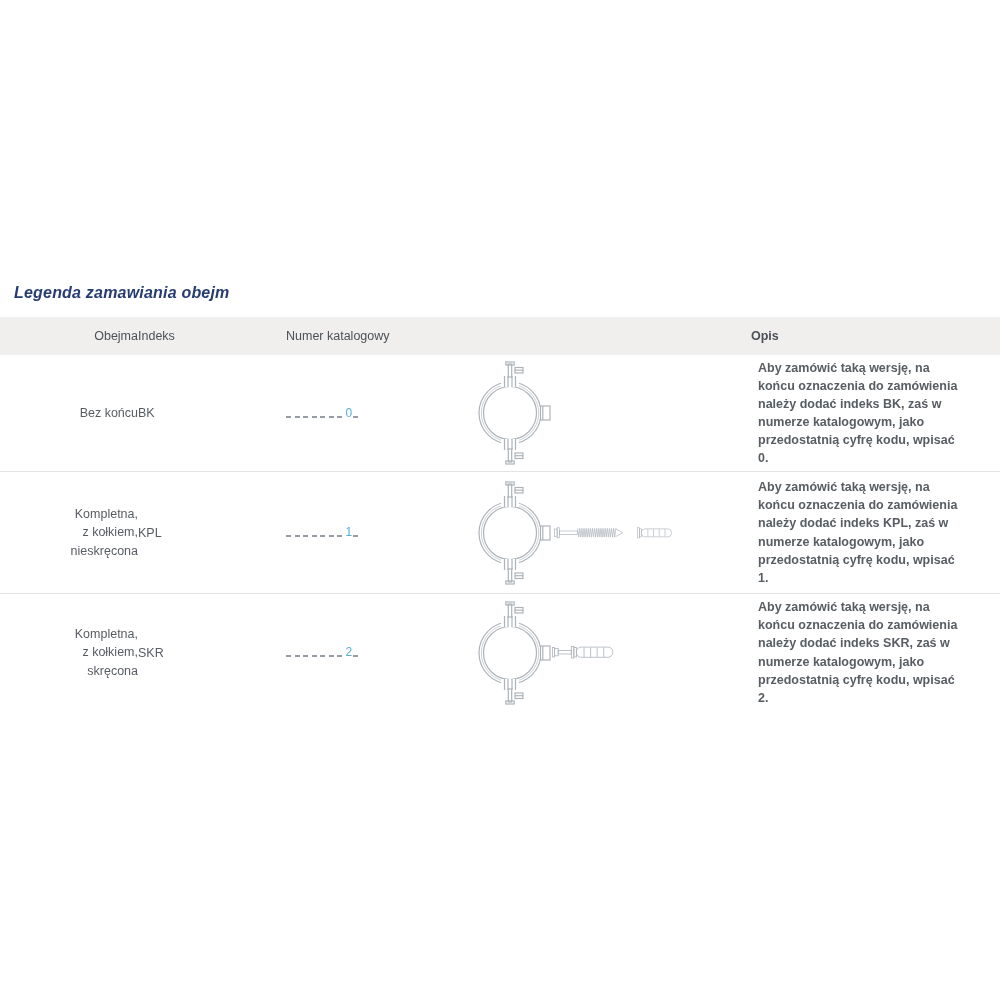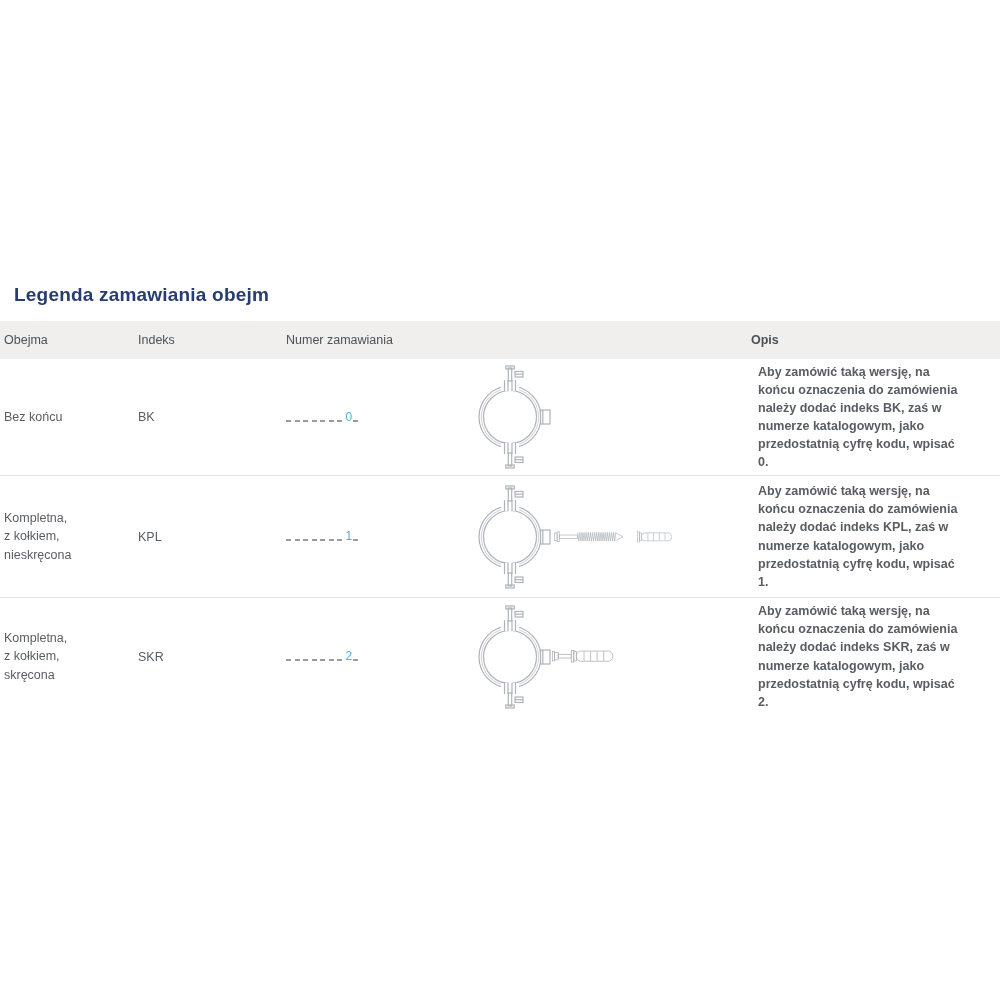--- a/index.html
+++ b/index.html
@@ -8,41 +8,42 @@
     width:1000px; height:1000px;
     font-family:"Liberation Sans", sans-serif;
     color:#585d63;
     position:relative;
     overflow:hidden;
   }
   .page { position:absolute; left:0; top:0; width:1000px; }
 
   .page-title {
     margin:284px 0 0 14px;
-    font-size:19px;
+    font-size:16px;
     font-weight:bold;
     letter-spacing:.2px;
     color:#263c72;
+    font-style:italic;
   }
 
   .legend-table { margin-top:15px; width:1000px; }
 
   .trow { display:flex; width:1000px; align-items:center; }
   .thead {
     background:#f0efee;
     height:38px;
     font-size:12.5px;
     color:#4c5157;
   }
   .body-row { font-size:12.5px; }
   .body-row.r1 { min-height:117px; border-bottom:1px solid #e4e4e4; }
   .body-row.r2 { min-height:122px; border-bottom:1px solid #e4e4e4; }
   .body-row.r3 { min-height:117px; }
 
-  .c-obejma { width:138px; padding-left:4px; white-space:pre-line; line-height:1.45; }
+  .c-obejma { width:138px; padding-left:4px; white-space:pre-line; line-height:1.45;text-align:right; }
   .c-indeks { width:138px; }
   .c-numer  { width:170px; padding-left:10px; }
   .c-image  { width:305px; padding-left:28px; display:flex; align-items:center; }
   .c-opis   { width:235px;font-weight:bold; }
   .thead .c-image { visibility:hidden; }
 
   .opis-text { margin-left:7px; width:202px; line-height:1.45; }
 
   
   .catnum { display:flex; align-items:flex-end; }
@@ -122,21 +123,21 @@
 
 <div class="page">
 
   <h1 class="page-title">Legenda zamawiania obejm</h1>
 
   <div class="legend-table">
 
     <div class="trow thead">
       <div class="c-obejma">Obejma</div>
       <div class="c-indeks">Indeks</div>
-      <div class="c-numer">Numer zamawiania</div>
+      <div class="c-numer">Numer katalogowy</div>
       <div class="c-image"></div>
       <div class="c-opis">Opis</div>
     </div>
 
     <div class="trow body-row r1">
       <div class="c-obejma">Bez końcu</div>
       <div class="c-indeks">BK</div>
       <div class="c-numer">
         <div class="catnum">
           <span class="dash"></span>

